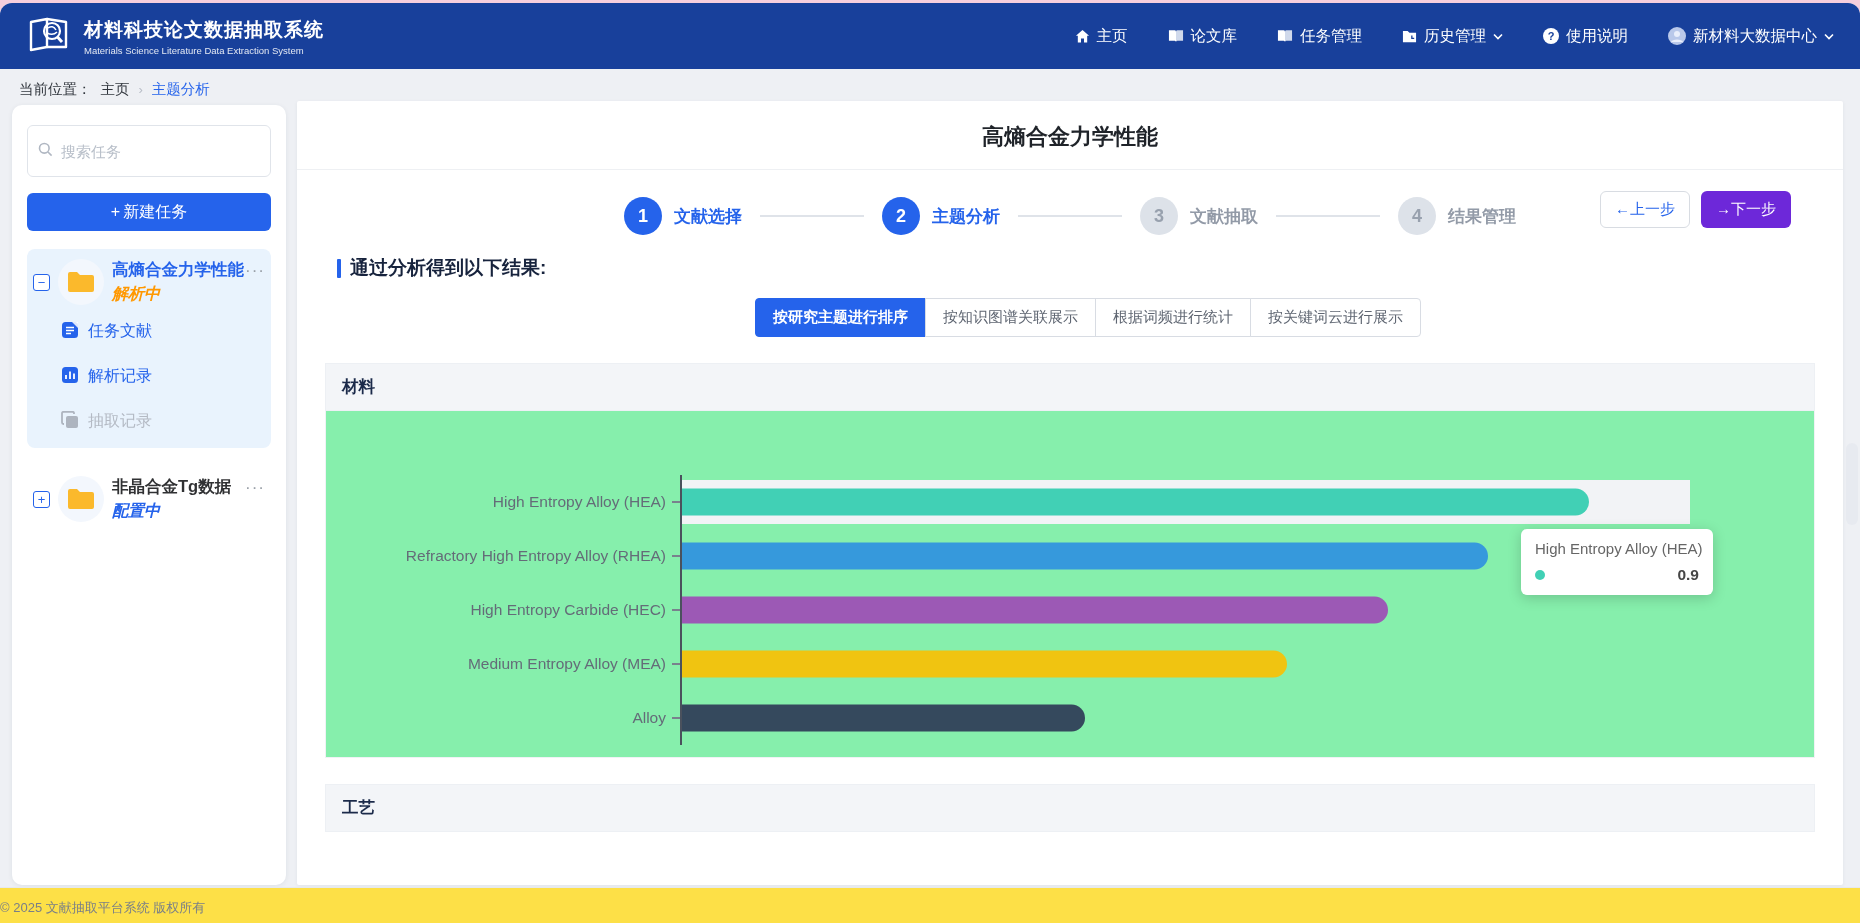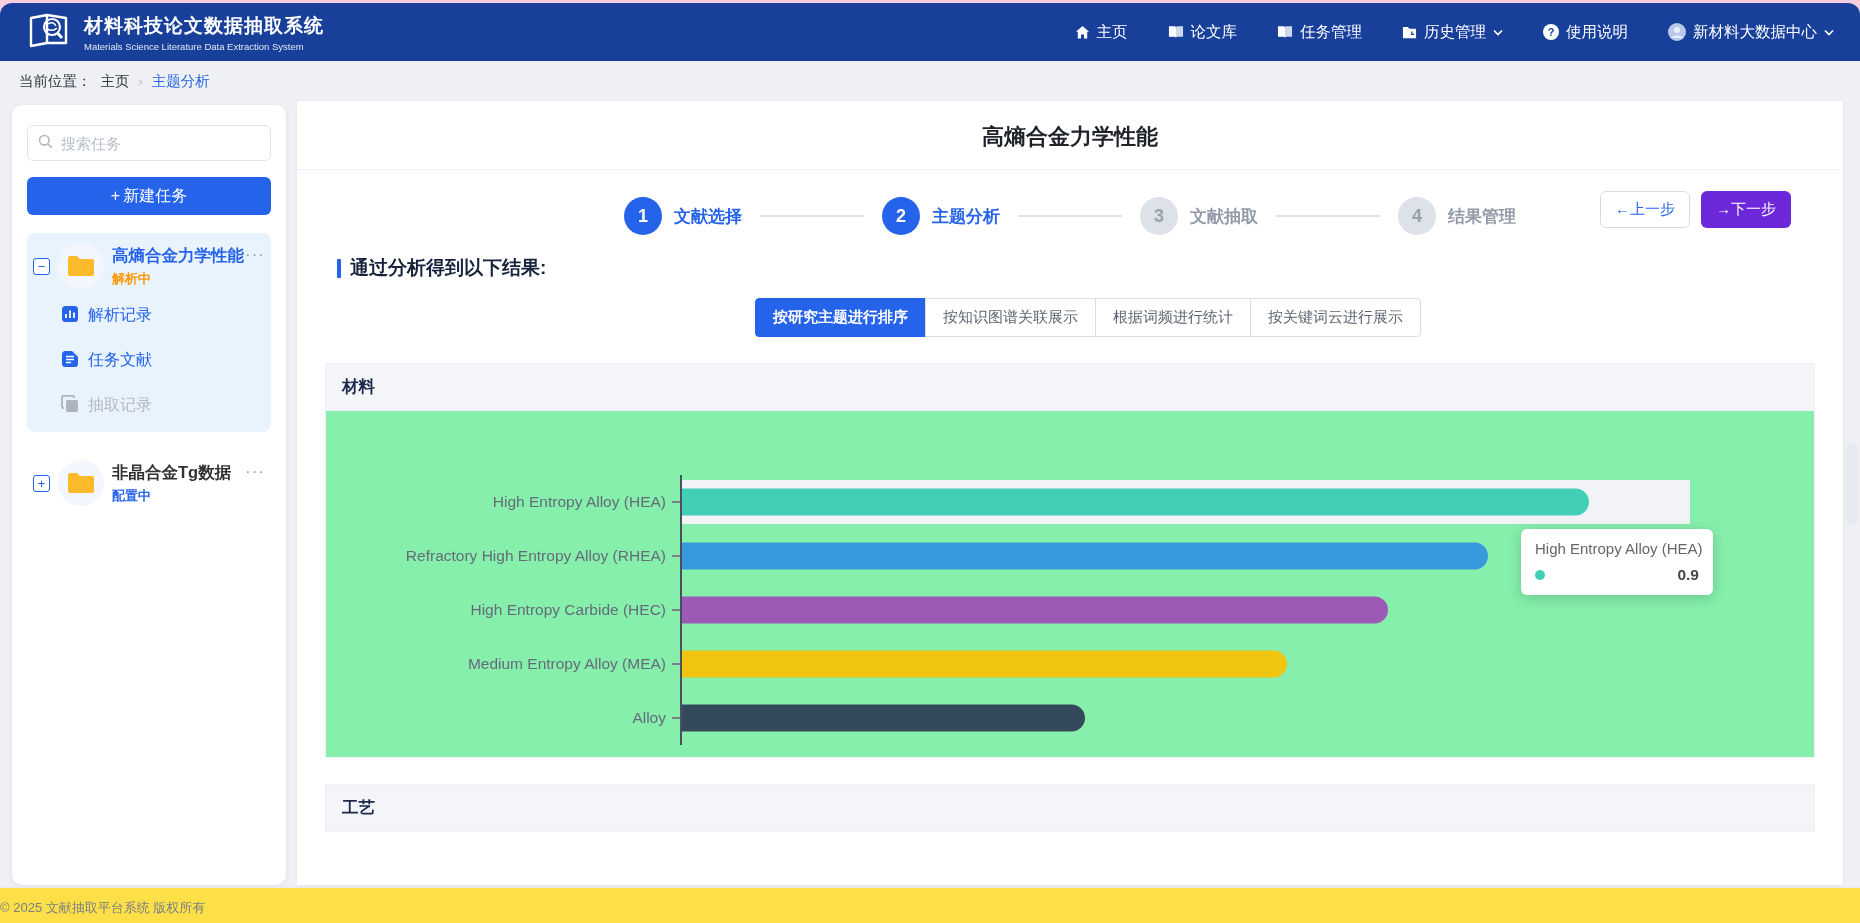--- a/index.html
+++ b/index.html
@@ -2,21 +2,21 @@
 <html><head>
 <meta charset="utf-8">
 <style>
   * { margin:0; padding:0; box-sizing:border-box; }
   html,body { width:1860px; height:923px; overflow:hidden;
     font-family:"Liberation Sans","DejaVu Sans",sans-serif; background:#f6cedd; }
   .window { position:absolute; top:3px; left:0; width:1860px; height:920px;
     border-radius:12px 12px 0 0; overflow:hidden; background:#eef0f4; }
 
   
-  .topbar { height:58px; background:#18409b; display:flex; align-items:center; padding:0 26px; }
+  .topbar { height:66px; background:#18409b; display:flex; align-items:center; padding:0 26px; }
   .brand { display:flex; align-items:center; gap:12px; }
   .brand-text .cn { font-size:19px; font-weight:bold; color:#fff; letter-spacing:1px; }
   .brand-text .en { font-size:9.5px; color:rgba(255,255,255,.88); margin-top:2px; }
   .topnav { margin-left:auto; display:flex; align-items:center; gap:40px; }
   .nav-item { display:flex; align-items:center; gap:7px; color:#fff; font-size:15.5px;
     font-weight:500; cursor:pointer; white-space:nowrap; }
   .nav-item svg { display:block; }
 
   
   .breadcrumb { height:40px; display:flex; align-items:center; padding:0 19px; gap:9px;
@@ -25,40 +25,40 @@
   .breadcrumb .current { color:#2563eb; cursor:pointer; }
 
   
   .content { position:absolute; top:98px; left:0; right:0; bottom:36px; }
   .sidebar { position:absolute; left:12px; top:4px; width:274px; bottom:2px; background:#fff;
     border-radius:10px; box-shadow:0 1px 5px rgba(31,45,61,.08); padding:20px 15px; overflow:hidden; }
   .main { position:absolute; left:297px; top:0; width:1546px; bottom:2px; background:#fff;
     border-radius:2px; box-shadow:0 1px 4px rgba(31,45,61,.06); overflow:hidden; }
 
   
-  .search-box { display:flex; align-items:center; gap:8px; height:36px; border:1px solid #e0e4ea;
+  .search-box { display:flex; align-items:center; gap:8px; height:52px; border:1px solid #e0e4ea;
     border-radius:6px; padding:0 10px; background:#fff; }
   .search-box input { border:none; outline:none; flex:1; font-size:15px; color:#333;
     font-family:inherit; }
   .search-box input::placeholder { color:#b8bfc9; }
   .new-task-btn { margin-top:16px; width:100%; height:38px; background:#2563eb; color:#fff;
     border:none; border-radius:6px; font-size:16px; display:flex; align-items:center;
     justify-content:center; gap:3px; cursor:pointer; font-family:inherit; }
   .task-group { margin-top:18px; border-radius:8px; padding:10px 6px 4px 6px; }
   .task-group.selected { background:#e9f3fd; }
   .task-head { display:flex; align-items:center; gap:8px; position:relative; padding-right:20px; }
   .expander { width:17px; height:17px; border:1px solid #2563eb; border-radius:3px; color:#2563eb;
     display:flex; align-items:center; justify-content:center; font-size:13px; line-height:1;
     cursor:pointer; flex:none; background:#fff; }
   .folder-wrap { width:46px; height:46px; border-radius:50%; background:#f3f7fd; display:flex;
     align-items:center; justify-content:center; flex:none; }
   .task-info { flex:1; min-width:0; }
   .task-name { font-size:16.5px; font-weight:bold; color:#303133; cursor:pointer; }
   .selected .task-name { color:#2563eb; }
-  .task-status { font-size:13px; font-weight:bold; margin-top:3px; }
+  .task-status { font-size:16px; font-weight:bold; margin-top:3px;font-style:italic; }
   .status-parsing { color:#ff9800; }
   .status-config { color:#2563eb; }
   .more { position:absolute; right:0; top:2px; color:#9aa0a8; font-size:17px; cursor:pointer;
     letter-spacing:1px; }
   .task-children { margin-top:4px; padding-left:28px; }
   .child { display:flex; align-items:center; gap:9px; height:45px; font-size:16px;
     color:#2563eb; cursor:pointer; }
   .child.disabled { color:#b4bac4; cursor:default; }
 
   
@@ -249,34 +249,34 @@
             <div class="task-name">高熵合金力学性能</div>
             <div class="task-status status-parsing">解析中</div>
           </div>
           <span class="more">···</span>
         </div>
         <div class="task-children">
           <div class="child">
             <span>
               <svg width="18" height="18" viewBox="0 0 18 18">
                   <rect x="1" y="1" width="16" height="16" rx="3.5" fill="#2563eb"></rect>
-                  <path d="M5 13 V9 M9 13 V5.5 M13 13 V7.5" stroke="#fff" stroke-width="1.8"></path>
-                </svg>
-            </span>
-            <span>解析记录</span>
-          </div>
-          <div class="child">
-            <span>
-              <svg width="18" height="18" viewBox="0 0 18 18">
-                  <rect x="1" y="1" width="16" height="16" rx="3.5" fill="#2563eb"></rect>
                   <path d="M5 6.5 H13 M5 9.5 H13 M5 12.5 H10" stroke="#fff" stroke-width="1.5"></path>
                   <path d="M11 1 L17 7 L17 1 Z" fill="#fff" opacity=".85"></path>
                 </svg>
             </span>
             <span>任务文献</span>
+          </div>
+          <div class="child">
+            <span>
+              <svg width="18" height="18" viewBox="0 0 18 18">
+                  <rect x="1" y="1" width="16" height="16" rx="3.5" fill="#2563eb"></rect>
+                  <path d="M5 13 V9 M9 13 V5.5 M13 13 V7.5" stroke="#fff" stroke-width="1.8"></path>
+                </svg>
+            </span>
+            <span>解析记录</span>
           </div>
           <div class="child disabled">
             <span>
               <svg width="18" height="18" viewBox="0 0 18 18">
                   <rect x="5" y="5" width="12" height="12" rx="2" fill="#adb4bf"></rect>
                   <path d="M13 3 V2 A1.5 1.5 0 0 0 11.5 0.8 H2.5 A1.5 1.5 0 0 0 1 2.3 V11.5 A1.5 1.5 0 0 0 2.5 13 H3" fill="none" stroke="#adb4bf" stroke-width="1.8"></path>
                 </svg>
             </span>
             <span>抽取记录</span>
           </div>

